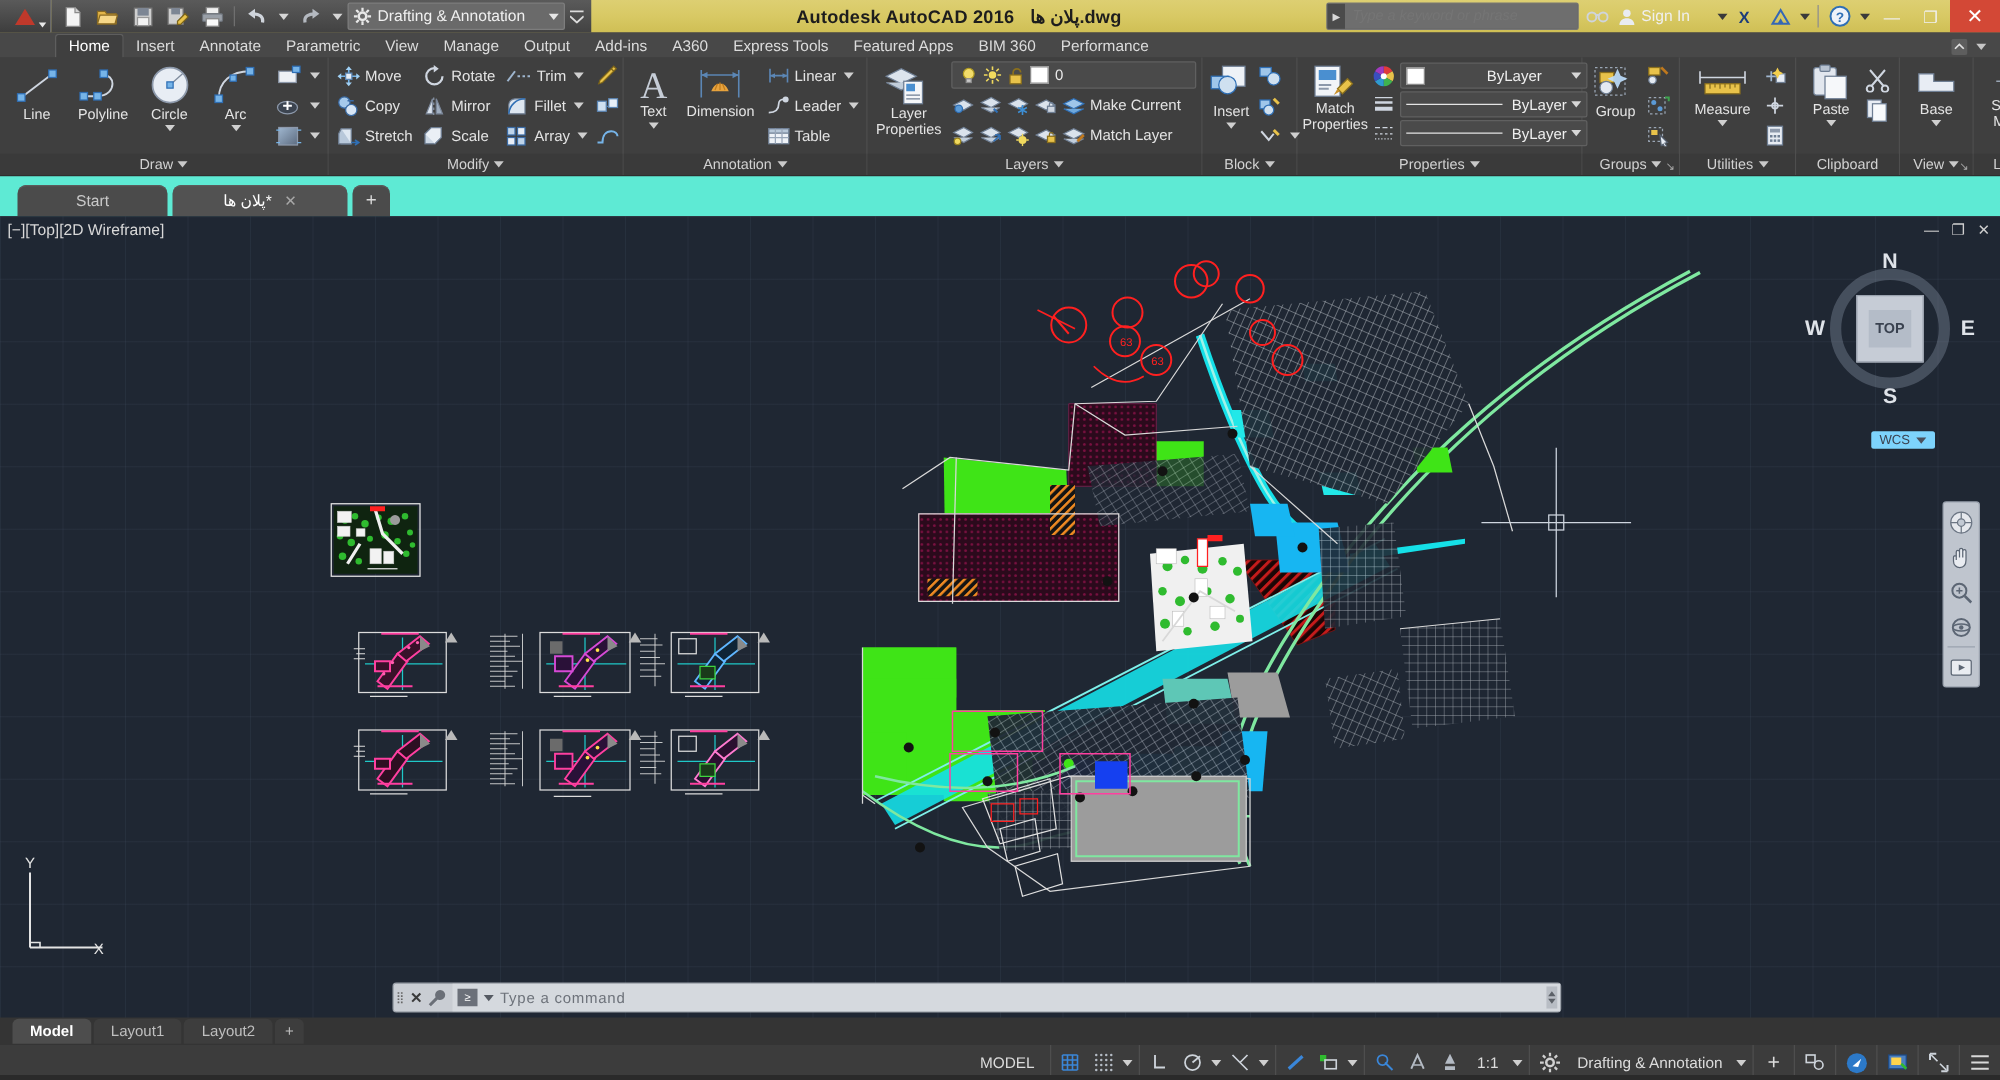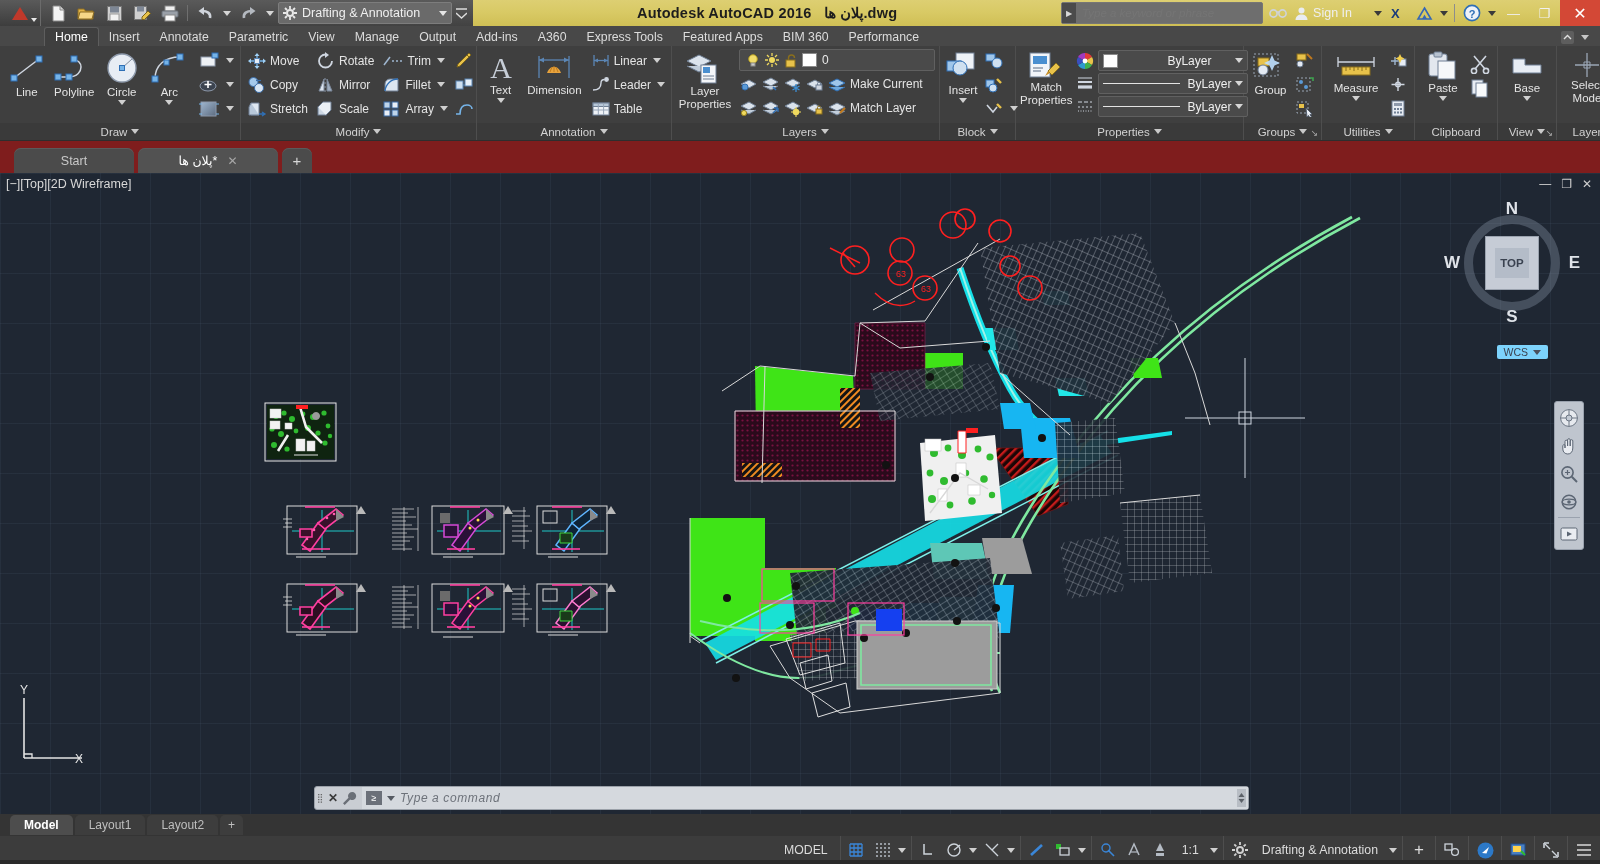--- a/index.html
+++ b/index.html
@@ -88,21 +88,21 @@
   .swatch{ width:15px;height:14px;background:#ffffff;border:1px solid #8a8a8a;}
   .propcombo{ display:flex;align-items:center; justify-content:flex-end; gap:4px; width:150px; height:21px;
      background:#4a4a4a;border:1px solid #606060;border-radius:2px; padding:0 4px;}
   .propcombo .txt{ color:#efefef;font-size:12px;}
   .propcombo .caret{width:0;height:0;border-left:4px solid transparent;border-right:4px solid transparent;
      border-top:5px solid #d6d6d6;}
   .propcombo .line{ flex:1; height:1px; background:#e4e4e4; margin-right:3px;}
 
   
   .doctabs{ position:absolute;left:0;top:141px;width:1600px;height:32px;
-     background:#7f1d1d; display:flex; align-items:flex-end; padding-left:14px;}
+     background:#5eead4; display:flex; align-items:flex-end; padding-left:14px;}
   .dtab{ height:25px; min-width:120px; padding:0 16px; display:flex;align-items:center;
      justify-content:center; gap:10px; color:#c9c9c9; font-size:12.5px;
      background:#4b4b4b; border-radius:7px 7px 0 0; margin-right:4px; cursor:pointer;
      box-shadow: inset 0 1px 0 #5b5b5b;}
   .dtab.active{ background:#525252; color:#ffffff;}
   .dtab .x{ color:#a8a8a8; font-size:12px;}
   .dtab.plus{ min-width:30px; padding:0; background:#4b4b4b;}
 
   
   .canvas{ position:absolute;left:0;top:173px;width:1600px;height:645px; background:#1f2733;
@@ -149,21 +149,21 @@
   .cmd-grip{ width:9px;height:22px; display:flex;align-items:center;justify-content:center;
      color:#666; font-size:9px; letter-spacing:-1px;}
   .cmd-x{ width:18px;text-align:center; color:#3a3a3a;font-size:12px; font-weight:bold;}
   .cmd-w{ width:20px;text-align:center;}
   .cmd-in{ flex:1; display:flex;align-items:center; gap:5px; background:#d5d9de; height:22px;
      padding:0 4px; }
   .cmd-in .pbox{ width:16px;height:14px;background:#6b7079;color:#fff;font-size:9px;
      display:flex;align-items:center;justify-content:center;}
   .cmd-in .pcar{width:0;height:0;border-left:4px solid transparent;border-right:4px solid transparent;
      border-top:5px solid #555a62;}
-  .cmd-in .ph{ color:#6d727a; font-size:12px; font-style:italic; letter-spacing:.6px;}
+  .cmd-in .ph{ color:#6d727a; font-size:12px; letter-spacing:.6px;}
   .cmd-scroll{ position:absolute; right:2px; top:2px; width:9px;height:18px;}
 
   
   .layoutbar{ position:absolute;left:0;top:814px;width:1600px;height:22px; background:#343434;
      display:flex;align-items:center; padding-left:10px; gap:2px;}
   .ltab{ height:20px;padding:0 14px;display:flex;align-items:center; color:#bfbfbf;font-size:12px;
      background:#3d3d3d; border-radius:5px 5px 0 0; cursor:pointer;}
   .ltab.active{ background:#4d4d4d; color:#ffffff; font-weight:bold;}
   .ltab.plus{ padding:0 8px;}
   .statusbar{ position:absolute;left:0;top:836px;width:1600px;height:28px; background:#3c3c3c;
@@ -340,21 +340,21 @@
           <path d="M3 8l3.5-3.5L10 8" stroke="#e0e0e0" stroke-width="1.4" fill="none"></path>
         </svg>
     </div>
     <div class="minrib" style="margin-right:6px">
       <span style="width:0;height:0;border-left:4px solid transparent;border-right:4px solid transparent;border-top:5px solid #c6c6c6;display:block"></span>
     </div>
   </div>
 
   <div class="ribbon">
 
-    <div class="panel" style="width:241px">
+    <div class="panel" style="width:263px">
       <div class="panel-body">
         <div class="bigbtn">
           <span class="icon">
             <svg width="40" height="34" viewBox="0 0 40 34">
                 <path d="M7 27L32 8" stroke="#cfd6e0" stroke-width="1.5"></path>
                 <rect x="4" y="24" width="6" height="6" fill="#76b4e8" stroke="#2f6fb5"></rect>
                 <rect x="29" y="5" width="6" height="6" fill="#76b4e8" stroke="#2f6fb5"></rect>
               </svg>
           </span>
           <span class="lbl">Line</span>

